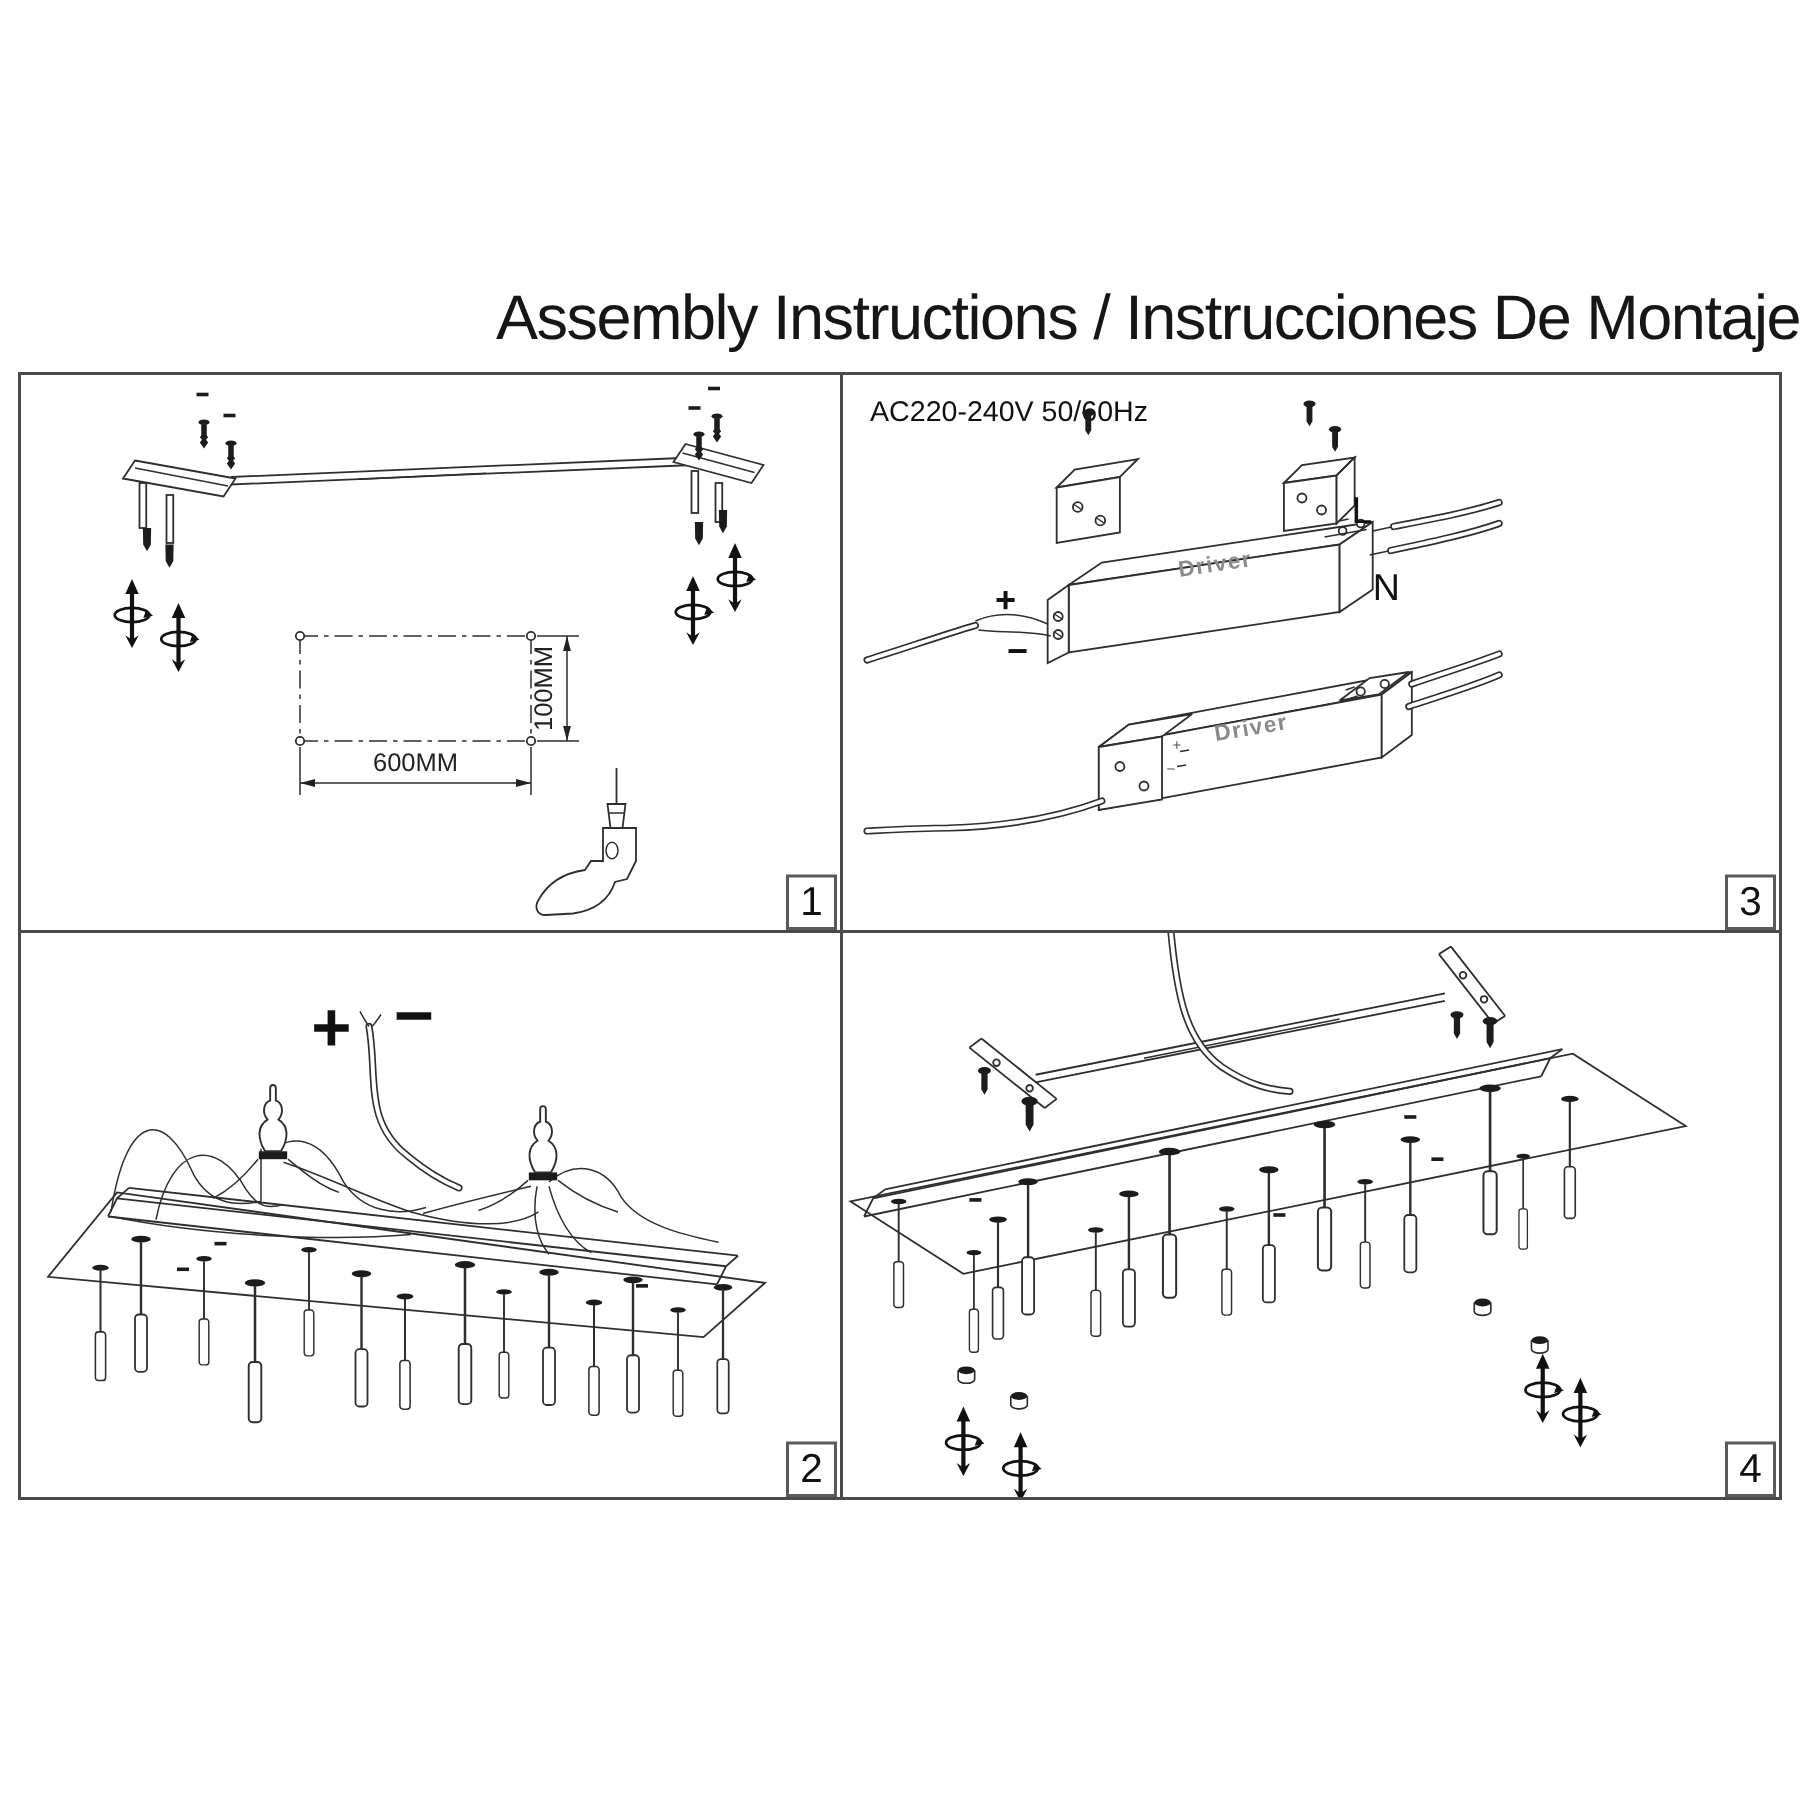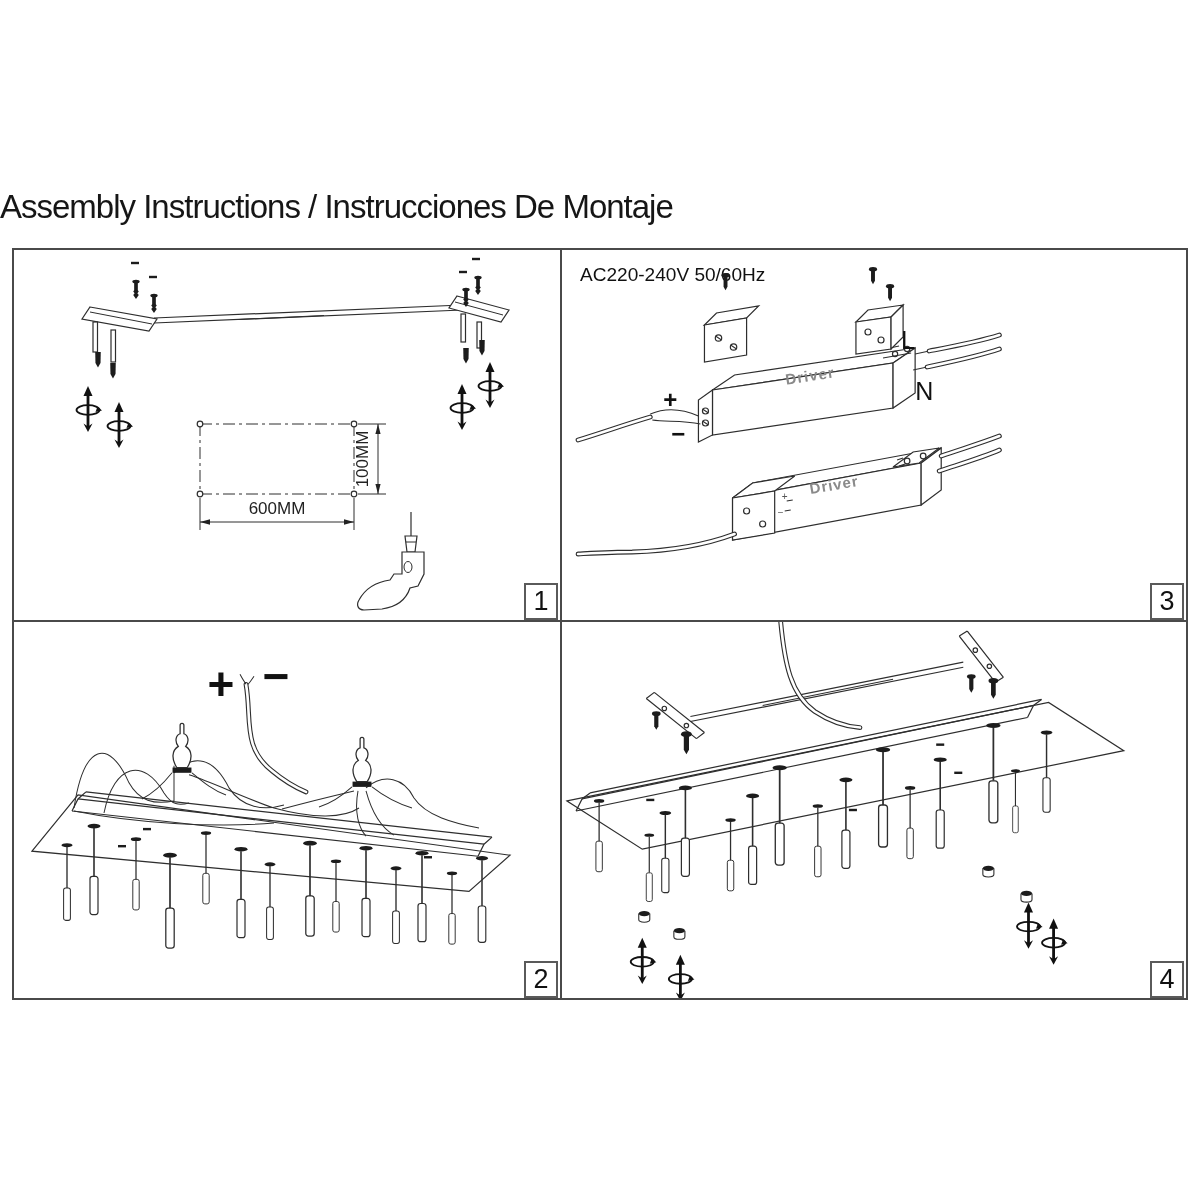--- a/index.html
+++ b/index.html
@@ -1,19 +1,19 @@
 <!DOCTYPE html>
 <html><head>
 <meta charset="utf-8">
 <style>
   html,body{margin:0;padding:0;background:#fff;}
   .page{position:relative;width:1200px;height:1200px;background:#fff;overflow:hidden;
         font-family:"Liberation Sans", sans-serif;color:#151515;}
-  .title{position:absolute;top:188px;left:0;width:100%;text-align:left;
-         font-size:33px;font-weight:400;letter-spacing:-1px;color:#161616;white-space:nowrap;}
+  .title{position:absolute;top:188px;left:0;width:100%;text-align:right;
+         font-size:42px;font-weight:400;letter-spacing:-1px;color:#161616;white-space:nowrap;}
   .grid{position:absolute;left:12px;top:248px;width:1176px;height:752px;
         border:2px solid #4a4a4a;box-sizing:border-box;}
   .panel{position:absolute;box-sizing:border-box;background:#fff;}
   .p1{left:0;top:0;width:548px;height:372px;border-right:2px solid #4a4a4a;border-bottom:2px solid #4a4a4a;}
   .p3{left:548px;top:0;width:624px;height:372px;border-bottom:2px solid #4a4a4a;}
   .p2{left:0;top:372px;width:548px;height:376px;border-right:2px solid #4a4a4a;}
   .p4{left:548px;top:372px;width:624px;height:376px;}
   .panel svg{display:block;width:100%;height:100%;}
   .panel-num{position:absolute;right:2px;bottom:0;width:30px;height:33px;background:#fff;
              border:2px solid #5a5a5a;font-size:27px;line-height:32px;text-align:center;

